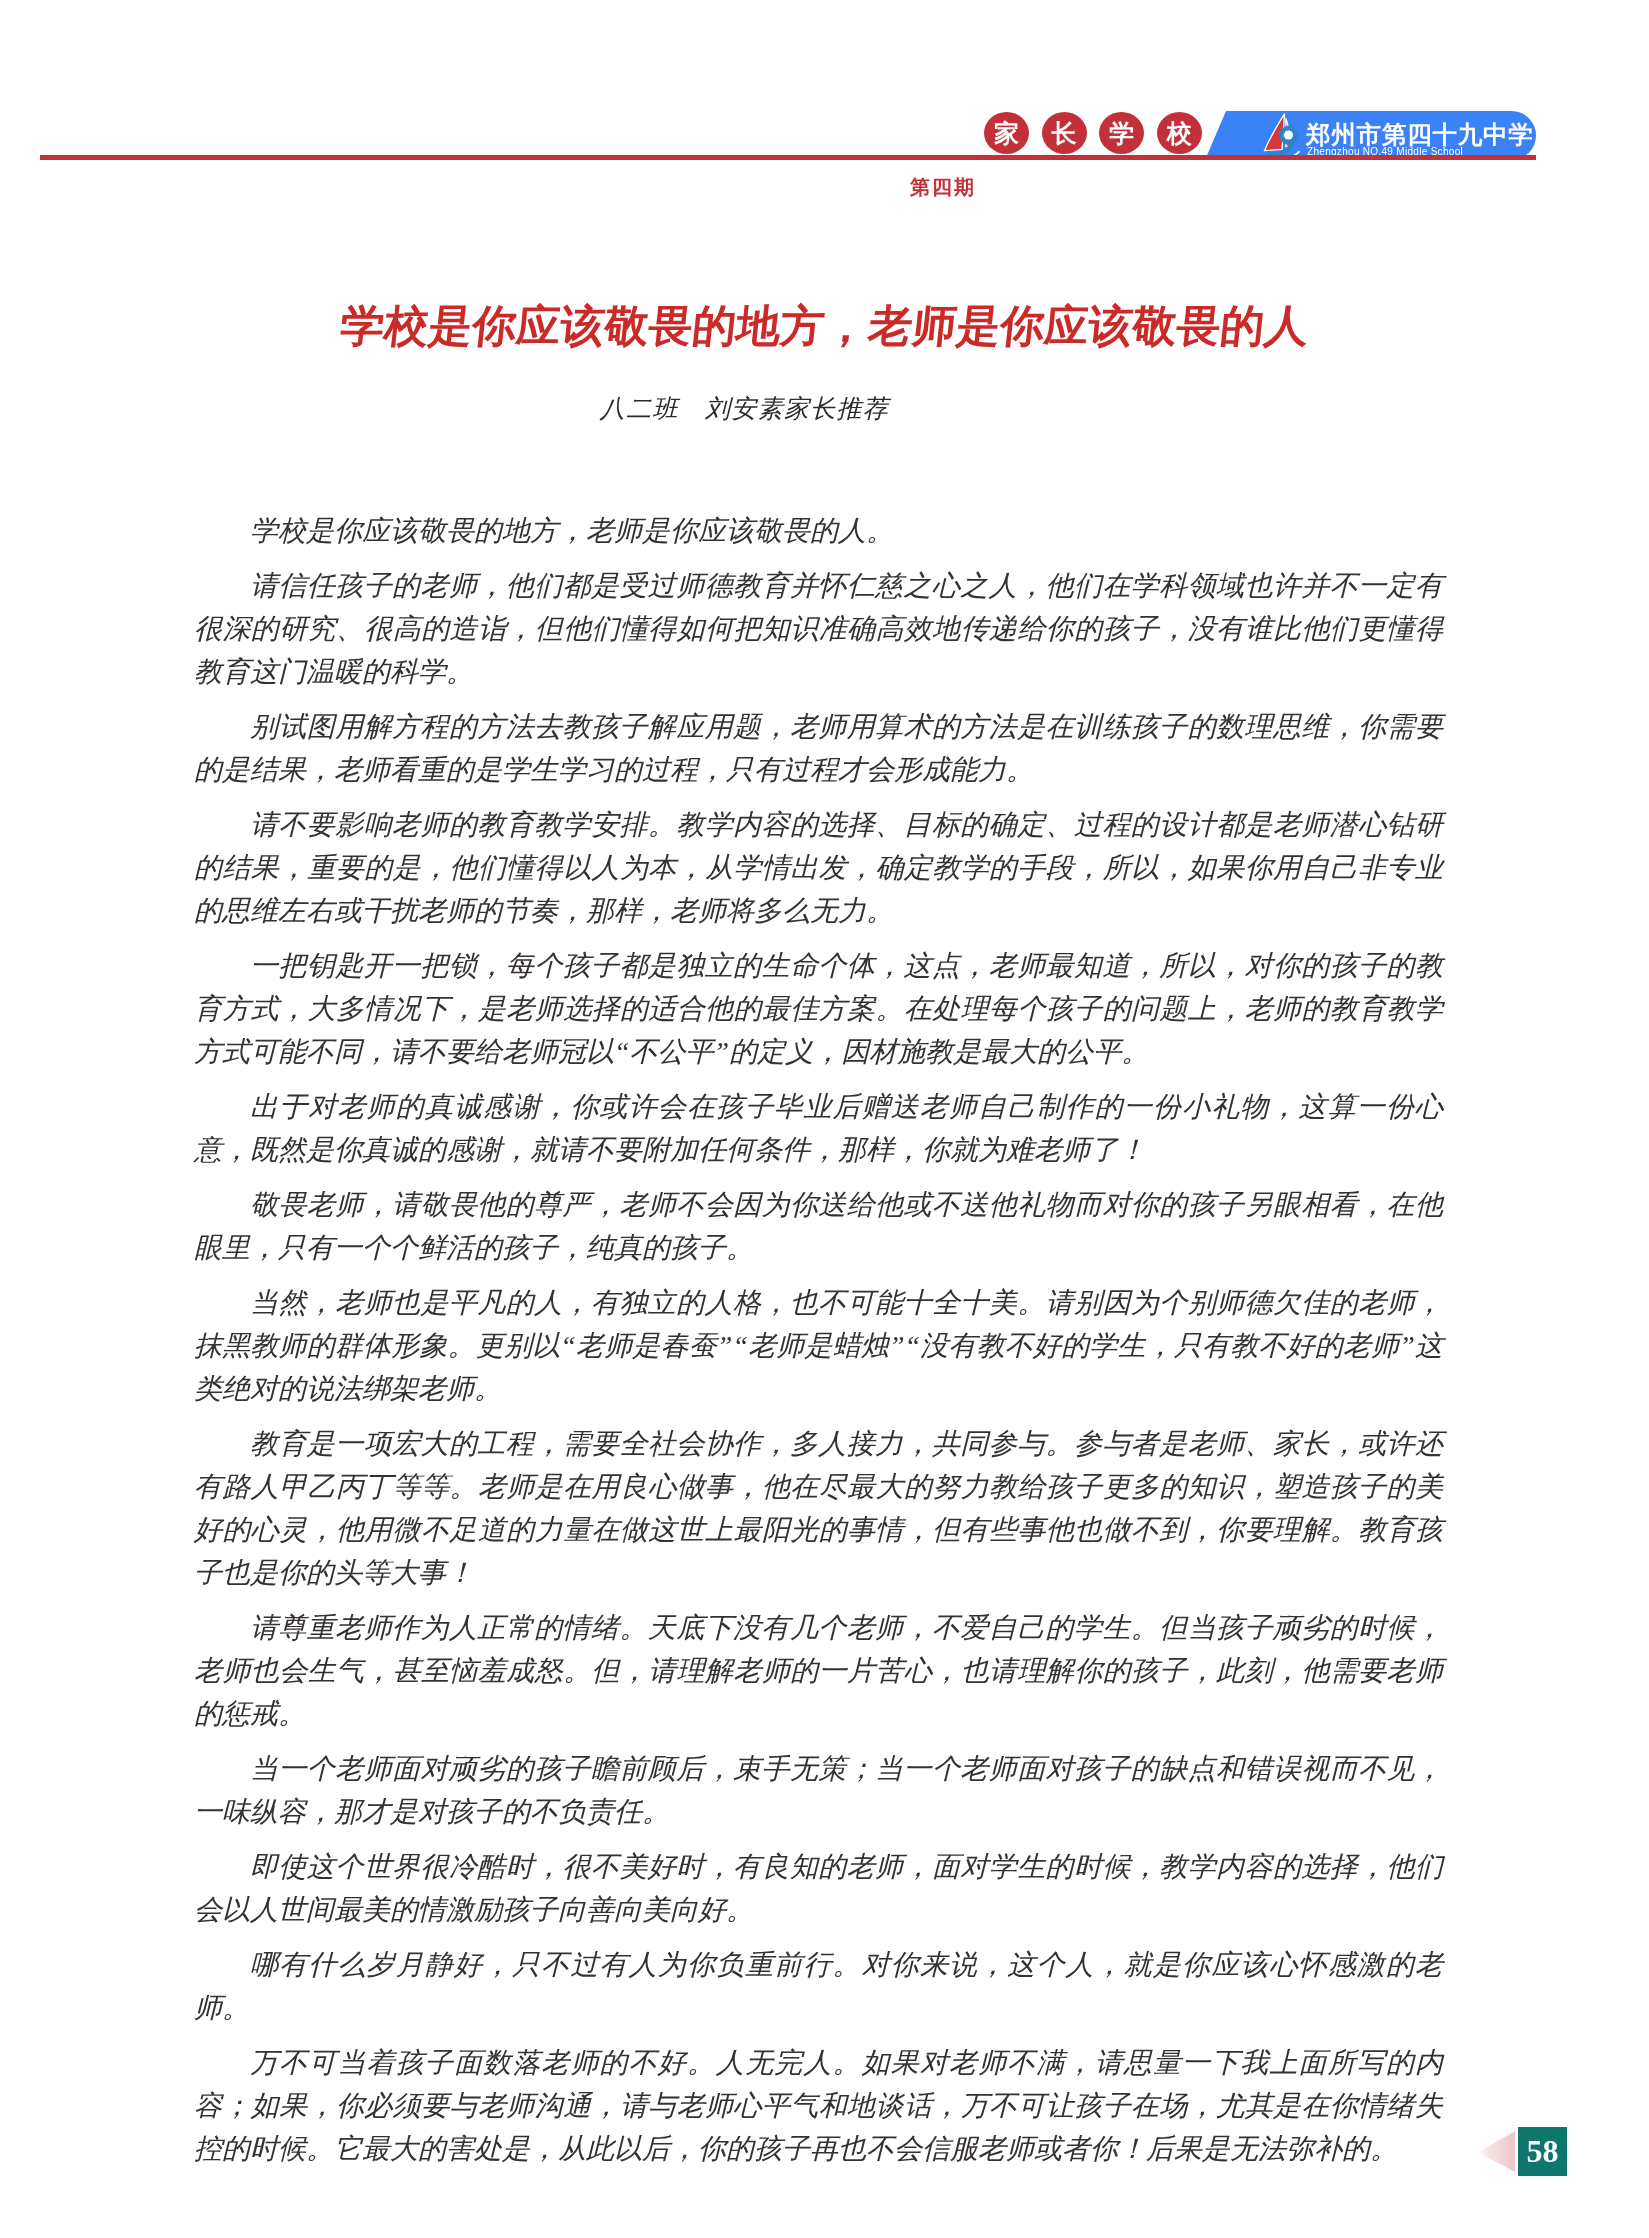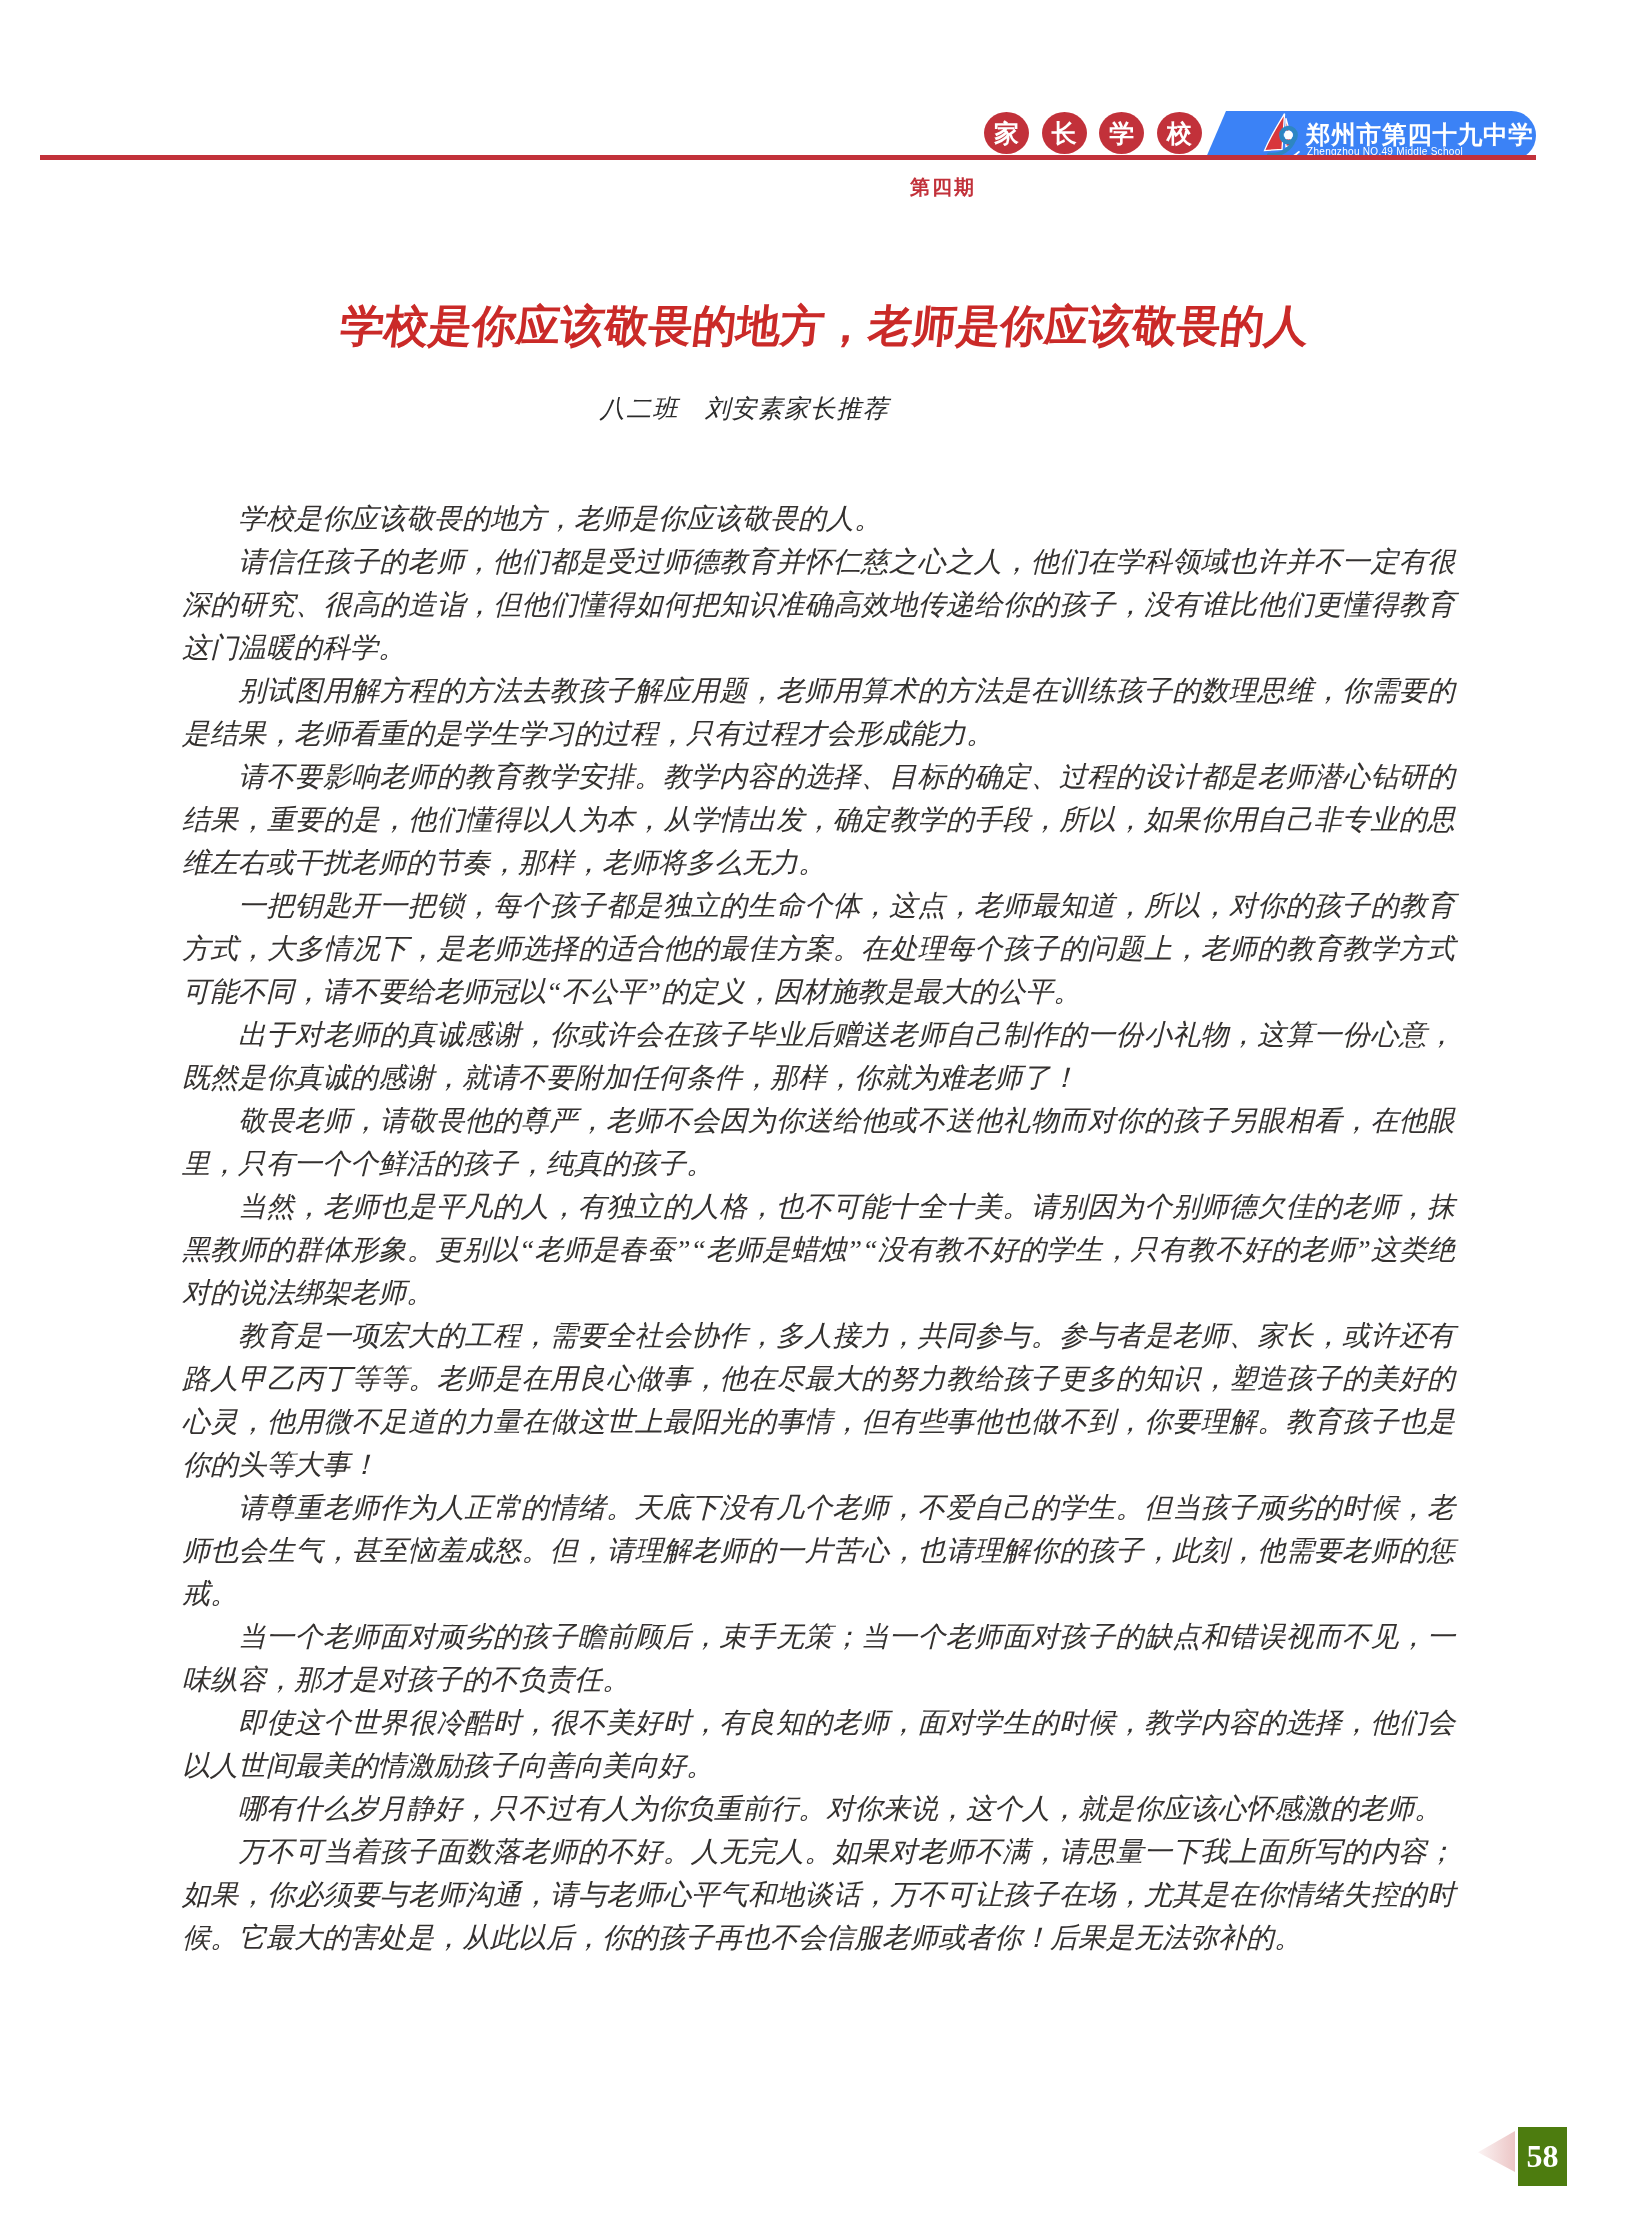--- a/index.html
+++ b/index.html
@@ -47,30 +47,30 @@
     transform:skewX(-6deg);white-space:nowrap;
   }
   .article-byline{
     position:absolute;left:0;top:392px;width:1489px;text-align:center;
     font-size:25px;color:#2b2b2b;font-style:italic;letter-spacing:1.3px;
   }
   .article-body{
     position:absolute;left:182px;top:497px;width:1273px;
     font-size:28px;line-height:43px;color:#34312f;text-align:justify;
   }
-  .article-body p{margin:0;text-indent:2em;font-style:italic;}
+  .article-body p{margin:12px;text-indent:2em;font-style:italic;}
   
   .page-badge-arrow{
     position:absolute;left:1478px;top:2131px;width:37px;height:41px;
     background:linear-gradient(to left,#ecc6c6,#fbf3f3);
     clip-path:polygon(100% 0,100% 100%,0 52%);
   }
   .page-badge{
-    position:absolute;left:1518px;top:2127px;width:49px;height:59px;
-    background:#4d7c0f;display:flex;align-items:center;justify-content:center;
+    position:absolute;left:1518px;top:2127px;width:49px;height:49px;
+    background:#0f766e;display:flex;align-items:center;justify-content:center;
     color:#ffffff;font-size:32px;font-weight:bold;
     font-family:"Liberation Serif","DejaVu Serif",serif;
   }
 </style>
 </head>
 <body>
 
 <div class="page">
 
   <div class="issue-label">第四期</div>

